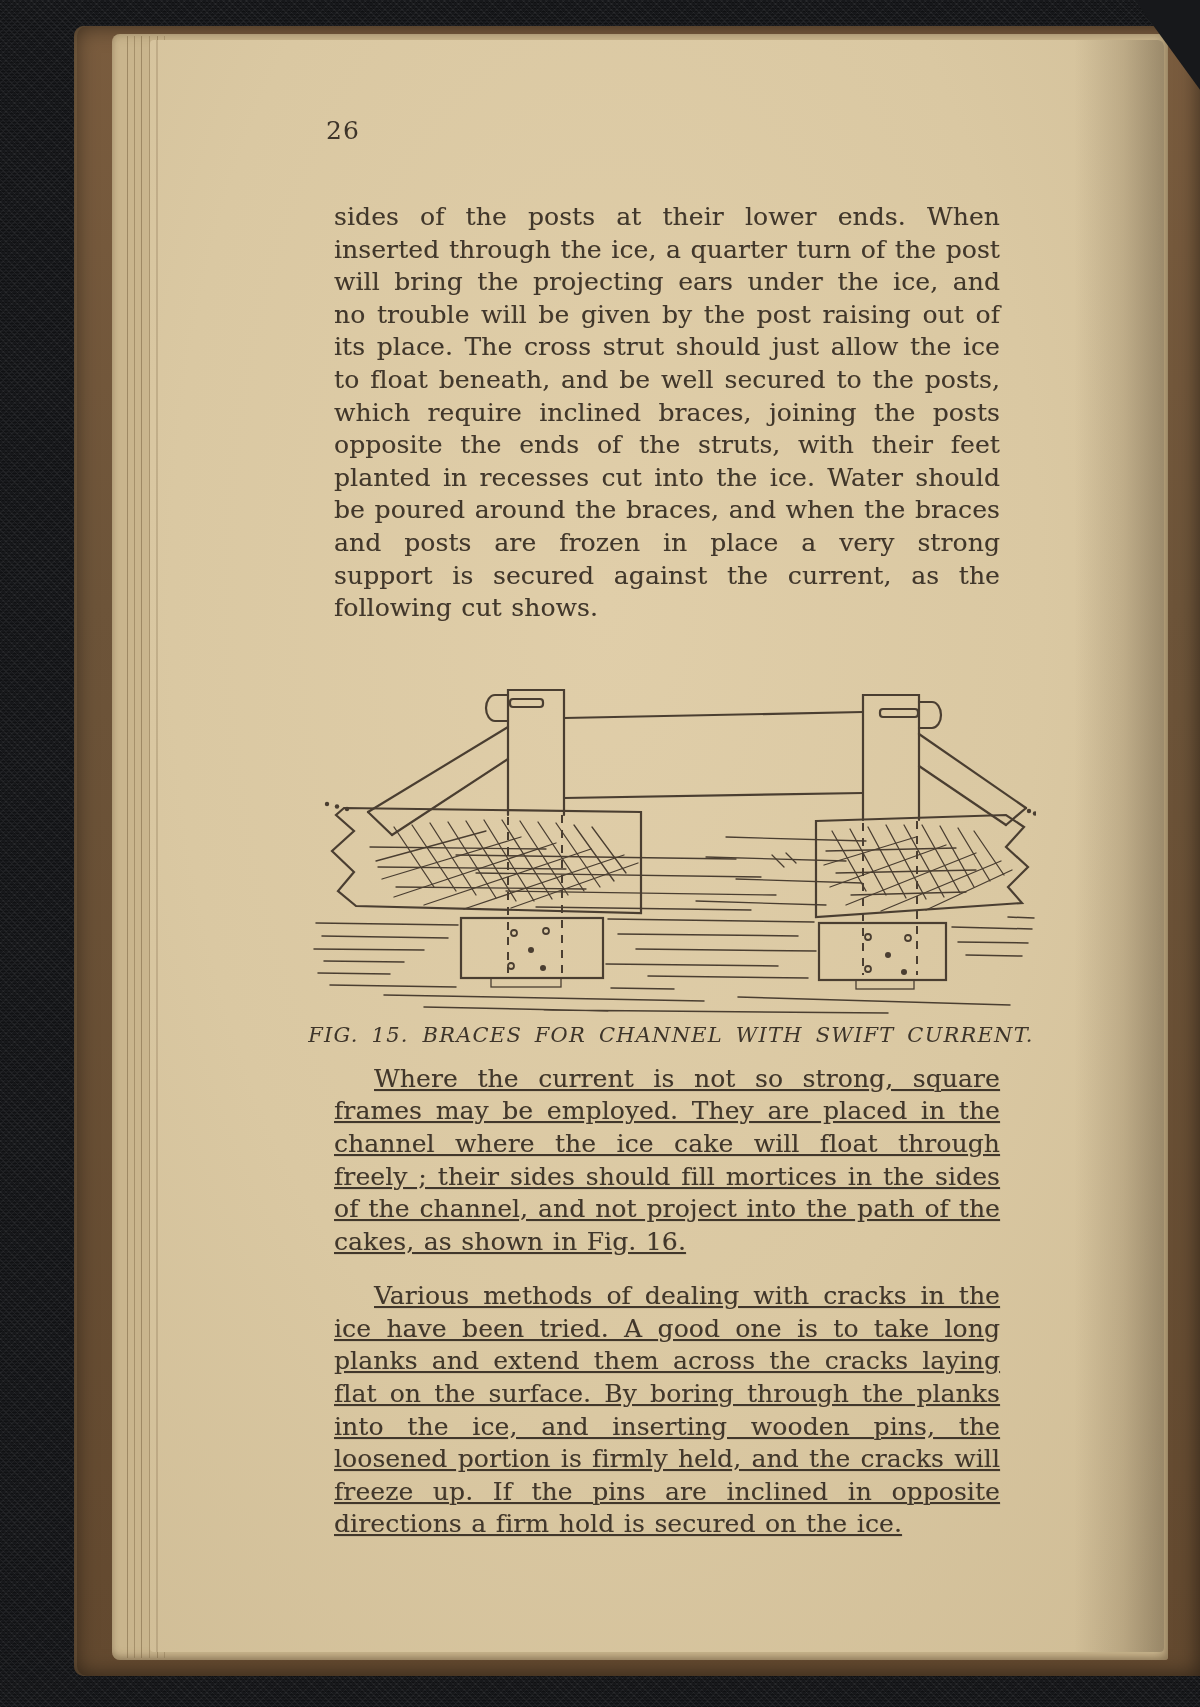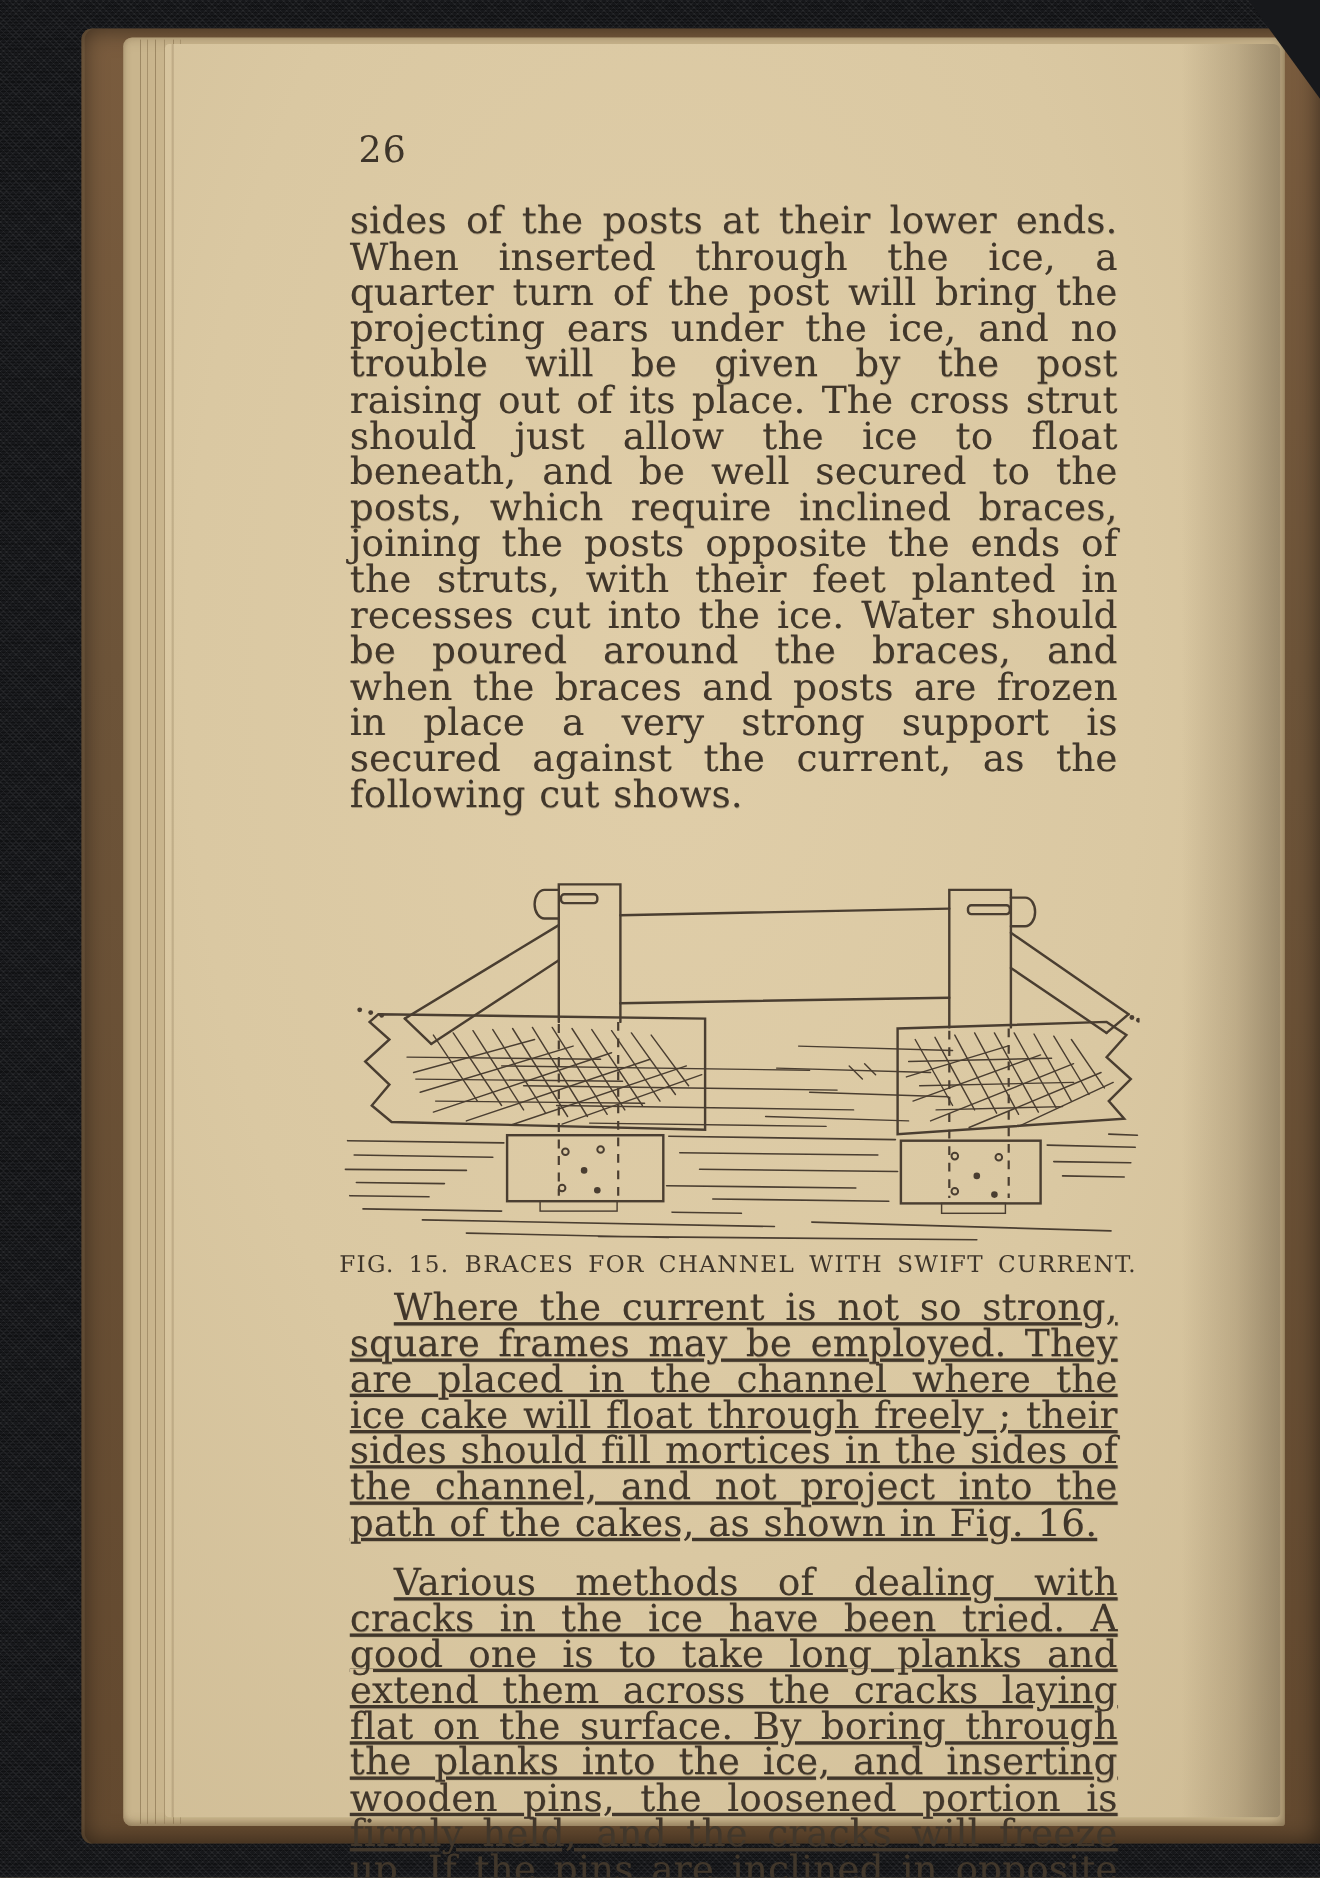--- a/index.html
+++ b/index.html
@@ -47,36 +47,36 @@
     position:absolute;left:6px;top:0;bottom:0;width:2px;
     background:rgba(122,100,66,.25);
   }
   .corner-dark{
     position:absolute;right:0;top:0;width:96px;height:118px;
     background:#17181b;
     clip-path:polygon(32% 0, 100% 0, 100% 76%);
   }
   .header-row{position:absolute;left:168px;top:74px;width:698px;height:40px;}
   .page-num{
-    position:absolute;left:8px;top:2px;font-size:33px;color:#3e352a;letter-spacing:1px;
+    position:absolute;left:8px;top:2px;font-size:25px;color:#3e352a;letter-spacing:1px;
   }
   .page-title{
     text-align:center;font-size:24px;font-weight:bold;color:#3e352a;
     letter-spacing:3px;word-spacing:6px;padding-top:4px;
   }
   .content{position:absolute;left:168px;top:145px;width:698px;color:#41372b;}
   .content p{
-    margin:0;font-size:34px;line-height:32.6px;text-align:justify;
+    margin:16px;font-size:25px;line-height:32.6px;text-align:justify;
     word-spacing:1.5px;letter-spacing:0.1px;
     text-shadow:0.3px 0.3px 0 rgba(76,62,46,.35);
   }
   .content p.indent{text-indent:40px;text-decoration:underline;}
   .content p.p3{margin-top:22px;}
   .content p.p4{margin-top:16px;}
-  .figure-wrap{margin:30px 0 0 -12px;width:730px;}
+  .figure-wrap{margin:30px 0 0 -12px;width:730px;font-style:italic;}
   .fig-caption{
     margin:4px 0 12px 0;text-align:center;font-size:21px;color:#3e352a;
     letter-spacing:1.2px;word-spacing:5px;
   }
   .fig-caption .fig-label{margin-right:14px;}
   svg .ink{stroke:#4a3e31;fill:none;stroke-width:2.2;stroke-linecap:round;}
   svg .thin{stroke:#4a3e31;fill:none;stroke-width:1.3;stroke-linecap:round;}
   svg .water{stroke:#4a3e31;fill:none;stroke-width:1.5;stroke-linecap:round;}
   svg .dash{stroke:#4a3e31;fill:none;stroke-width:2;stroke-dasharray:8 7;}
   svg .dot{fill:#4a3e31;stroke:none;}

